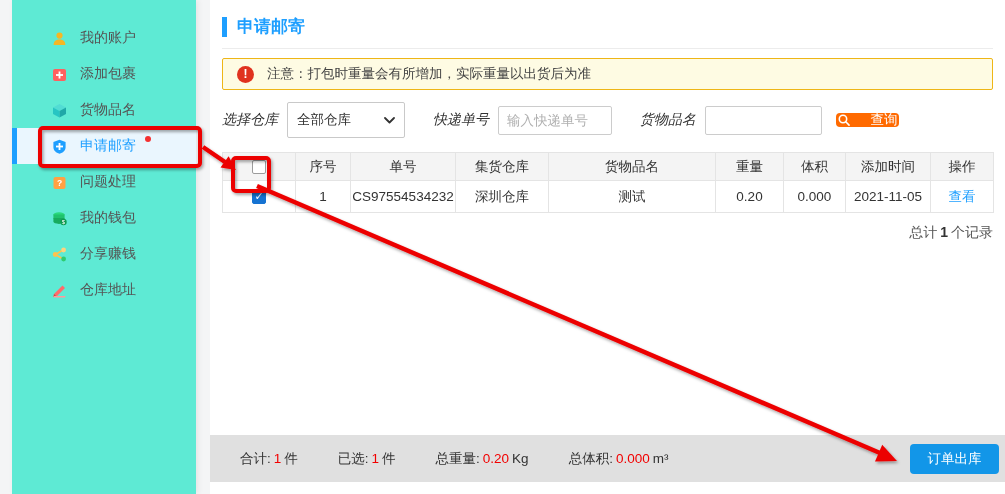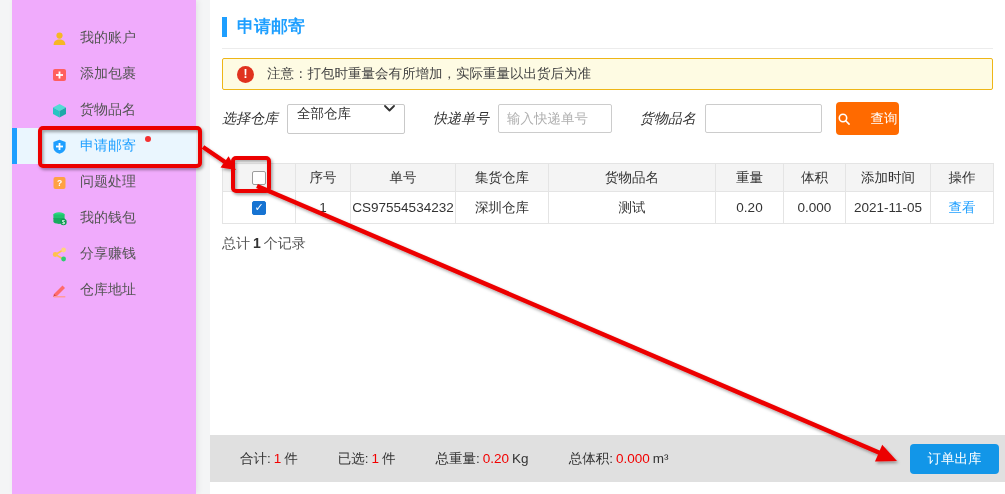--- a/index.html
+++ b/index.html
@@ -7,21 +7,21 @@
   body {
     position:relative; overflow:hidden;
     background:#f4f5f6;
     font-family:"Liberation Sans","DejaVu Sans",sans-serif;
     color:#333;
   }
 
   
   .sidebar {
     position:absolute; left:12px; top:0; width:184px; height:494px;
-    background:#f0abfc; box-shadow:2px 0 6px rgba(0,0,0,.07);
+    background:#5eead4; box-shadow:2px 0 6px rgba(0,0,0,.07);
     padding-top:20px; z-index:1;
   }
   .side-item {
     position:relative; height:36px; display:flex; align-items:center;
     padding-left:40px; gap:13px; font-size:14px; color:#555; cursor:pointer;
   }
   .side-item.active { background:#eaf6fe; color:#1e9fff; }
   .active-bar { position:absolute; left:0; top:0; width:5px; height:100%; background:#1e9fff; }
   .side-icon { width:15px; height:15px; display:inline-flex; align-items:center; justify-content:center; flex:0 0 15px; }
   .side-icon svg { width:15px; height:15px; display:block; }
@@ -49,59 +49,59 @@
   }
   .notice-icon {
     width:17px; height:17px; border-radius:50%; background:#e0321f;
     color:#fff; font-size:12px; font-weight:bold;
     display:flex; align-items:center; justify-content:center; line-height:1;
   }
 
   .filter-row { margin-top:12px; display:flex; align-items:center; font-size:14px; color:#333; }
   .f-label { margin-right:9px; white-space:nowrap;font-style:italic; }
   .select-box {
-    width:118px; height:30px; border:1px solid #c9c9c9; border-radius:2px;
-    display:flex; justify-content:space-between;
+    width:118px; height:36px; border:1px solid #c9c9c9; border-radius:2px;
+    display:flex; align-items:center; justify-content:space-between;
     padding:0 9px; font-size:13.5px; color:#333; background:#fff; cursor:pointer;
   }
   .select-box svg { width:11px; height:7px; }
   .txt-input {
     height:29px; border:1px solid #ccc; border-radius:2px;
     padding:0 8px; font-size:13.5px; color:#333; outline:none;
     font-family:inherit;
   }
   .txt-input::placeholder { color:#b0b0b0; }
   .in-tracking { width:114px; }
   .in-product  { width:117px; }
   .gap28 { width:28px; } .gap14 { width:14px; }
   .search-btn {
-    width:63px; height:33px; background:#ff6a00; border:none; border-radius:4px;
+    width:63px; height:14px; background:#ff6a00; border:none; border-radius:4px;
     color:#fff; font-size:13.5px; display:flex; align-items:center; justify-content:center;
     gap:21px; cursor:pointer; font-family:inherit;
   }
 
-  table.grid { margin-top:28px; border-collapse:collapse; width:771px; table-layout:fixed;border-radius:26px; }
+  table.grid { margin-top:14px; border-collapse:collapse; width:771px; table-layout:fixed;border-radius:26px; }
   .grid th, .grid td { border:1px solid #e4e4e4; text-align:center; font-size:13.5px; color:#333; }
   .grid th { background:#f4f4f4; height:28px; font-weight:normal; }
   .grid td { height:32px; background:#fff; }
   .view-link { color:#1e9fff; text-decoration:none; cursor:pointer; }
 
   .cbx {
     display:inline-block; width:14px; height:14px; border:1px solid #9c9c9c;
     border-radius:2px; background:#fff; vertical-align:middle; cursor:pointer;
   }
   .cbx.checked {
     background:#1673d2; border-color:#1673d2; position:relative;
   }
   .cbx.checked::after {
     content:"\2713"; position:absolute; left:1.5px; top:-1px;
     color:#fff; font-size:11px; font-weight:bold;
   }
 
-  .record-count { margin-top:11px; text-align:left; font-size:14px; color:#555; }
+  .record-count { margin-top:11px; text-align:right; font-size:14px; color:#555; }
   .record-count b { color:#333; margin:0 3px; }
 
   .bottom-bar {
     position:absolute; left:0; bottom:12px; width:795px; height:47px;
     background:#e0e0e0; display:flex; align-items:center;
     padding-left:30px; font-size:13.5px; color:#333; gap:40px;
   }
   .stat { white-space:nowrap; }
   .stat .red { color:#f20000; margin:0 3px; }
   .submit-btn {

